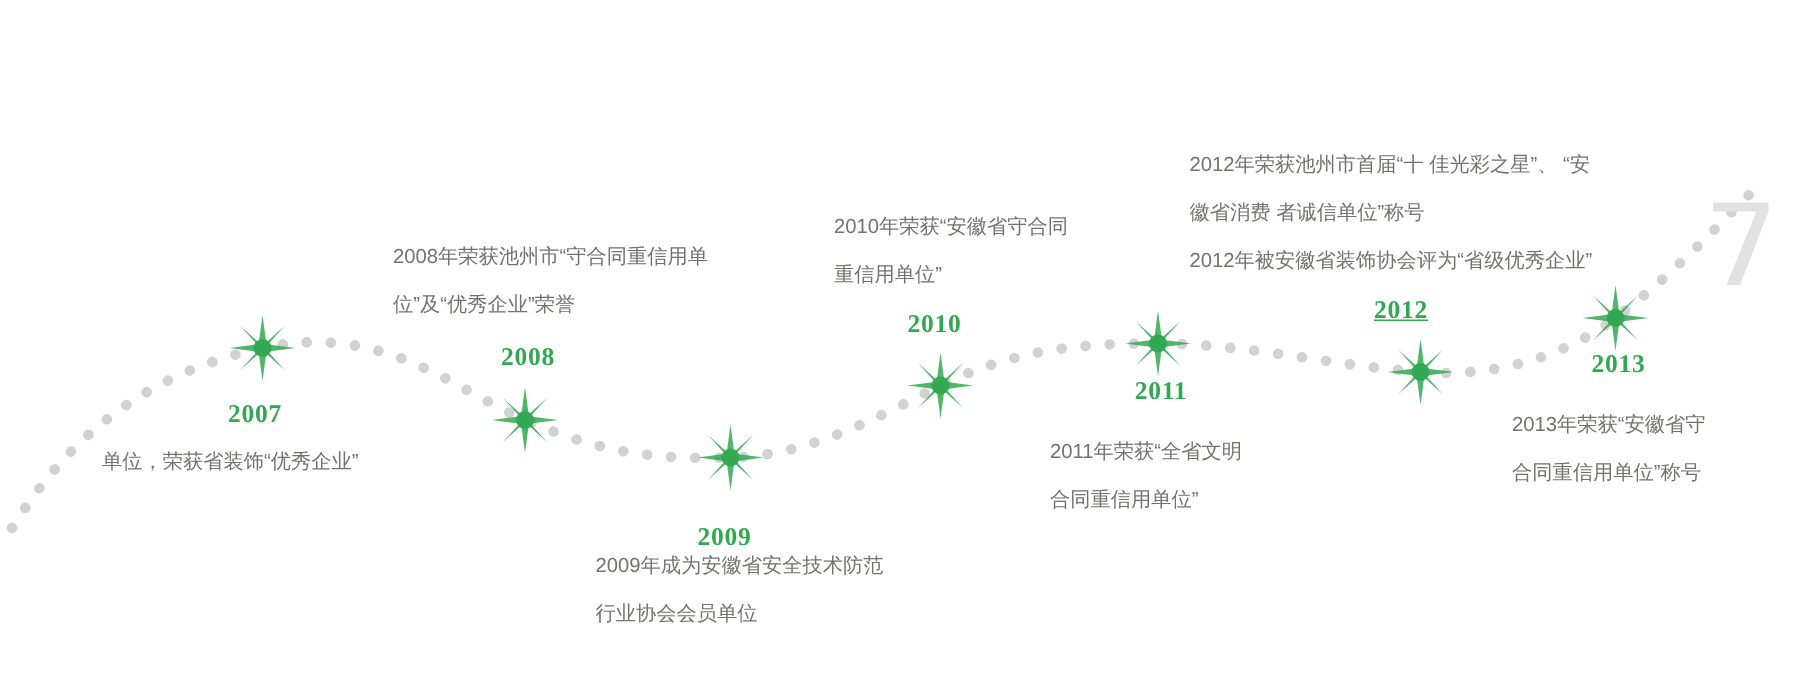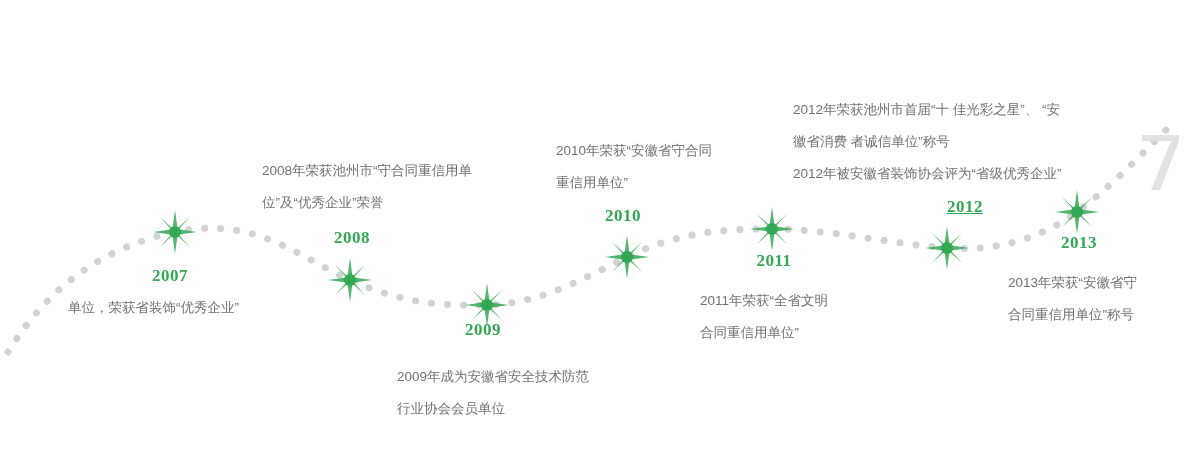--- a/index.html
+++ b/index.html
@@ -109,21 +109,21 @@
           <path d="M23,45 L25.4,27 L23,23 L20.6,27 Z" fill="#32a852" opacity="0.85"></path>
           <path d="M1,23 L19,25.4 L23,23 L19,20.6 Z" fill="#32a852" opacity="0.85"></path>
           <path d="M45,23 L27,25.4 L23,23 L27,20.6 Z" fill="#32a852" opacity="0.85"></path>
           <path d="M8,8 L20.6,19.4 L23,23 L19.4,20.6 Z" fill="#32a852" opacity="0.85"></path>
           <path d="M38,38 L25.4,26.6 L23,23 L26.6,25.4 Z" fill="#32a852" opacity="0.85"></path>
           <path d="M38,8 L26.6,20.6 L23,23 L25.4,19.4 Z" fill="#32a852" opacity="0.85"></path>
           <path d="M8,38 L19.4,25.4 L23,23 L20.6,26.6 Z" fill="#32a852" opacity="0.85"></path>
           <circle cx="23" cy="23" r="6" fill="#32a852"></circle>
         </svg>
       </div>
-      <div class="year" style="left: 483px; top: 320px;">2009</div>
+      <div class="year" style="left: 483px; top: 348px;">2009</div>
       <div class="desc" style="left: 397px; top: 361px;">
         <span class="line">2009年成为安徽省安全技术防范</span>
         <span class="line">行业协会会员单位</span>
       </div>
       <div class="star" style="left: 627px; top: 257px;">
         <svg viewBox="0 0 46 46">
           <path d="M23,1 L25.4,19 L23,23 L20.6,19 Z" fill="#32a852" opacity="0.85"></path>
           <path d="M23,45 L25.4,27 L23,23 L20.6,27 Z" fill="#32a852" opacity="0.85"></path>
           <path d="M1,23 L19,25.4 L23,23 L19,20.6 Z" fill="#32a852" opacity="0.85"></path>
           <path d="M45,23 L27,25.4 L23,23 L27,20.6 Z" fill="#32a852" opacity="0.85"></path>
@@ -163,21 +163,21 @@
           <path d="M23,45 L25.4,27 L23,23 L20.6,27 Z" fill="#32a852" opacity="0.85"></path>
           <path d="M1,23 L19,25.4 L23,23 L19,20.6 Z" fill="#32a852" opacity="0.85"></path>
           <path d="M45,23 L27,25.4 L23,23 L27,20.6 Z" fill="#32a852" opacity="0.85"></path>
           <path d="M8,8 L20.6,19.4 L23,23 L19.4,20.6 Z" fill="#32a852" opacity="0.85"></path>
           <path d="M38,38 L25.4,26.6 L23,23 L26.6,25.4 Z" fill="#32a852" opacity="0.85"></path>
           <path d="M38,8 L26.6,20.6 L23,23 L25.4,19.4 Z" fill="#32a852" opacity="0.85"></path>
           <path d="M8,38 L19.4,25.4 L23,23 L20.6,26.6 Z" fill="#32a852" opacity="0.85"></path>
           <circle cx="23" cy="23" r="6" fill="#32a852"></circle>
         </svg>
       </div>
-      <div class="year" style="left: 965px; top: 197px; text-decoration: underline;">2012</div>
+      <div class="year" style="left: 934px; top: 197px; text-decoration: underline;">2012</div>
       <div class="desc" style="left: 793px; top: 94px;">
         <span class="line">2012年荣获池州市首届“十 佳光彩之星”、 “安</span>
         <span class="line">徽省消费 者诚信单位”称号</span>
         <span class="line">2012年被安徽省装饰协会评为“省级优秀企业”</span>
       </div>
       <div class="star" style="left: 1077px; top: 212px;">
         <svg viewBox="0 0 46 46">
           <path d="M23,1 L25.4,19 L23,23 L20.6,19 Z" fill="#32a852" opacity="0.85"></path>
           <path d="M23,45 L25.4,27 L23,23 L20.6,27 Z" fill="#32a852" opacity="0.85"></path>
           <path d="M1,23 L19,25.4 L23,23 L19,20.6 Z" fill="#32a852" opacity="0.85"></path>

